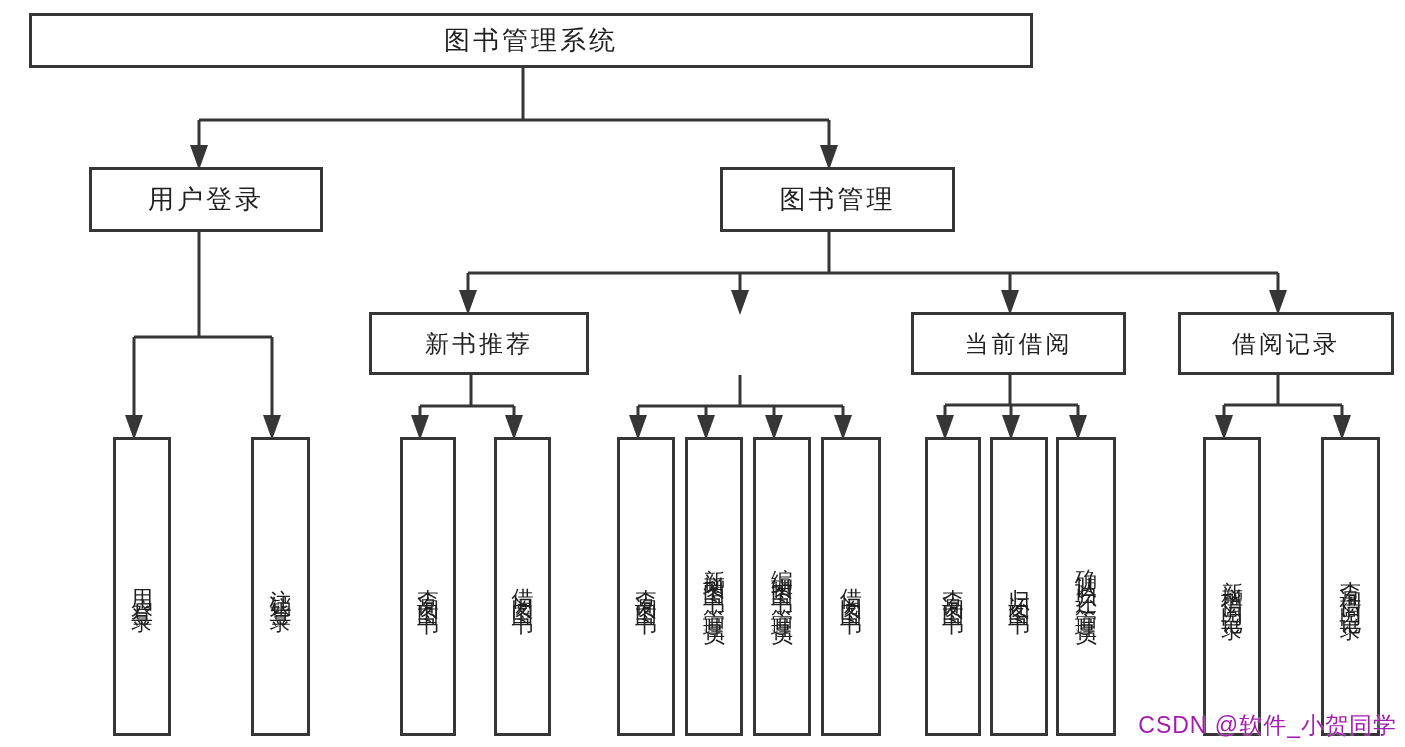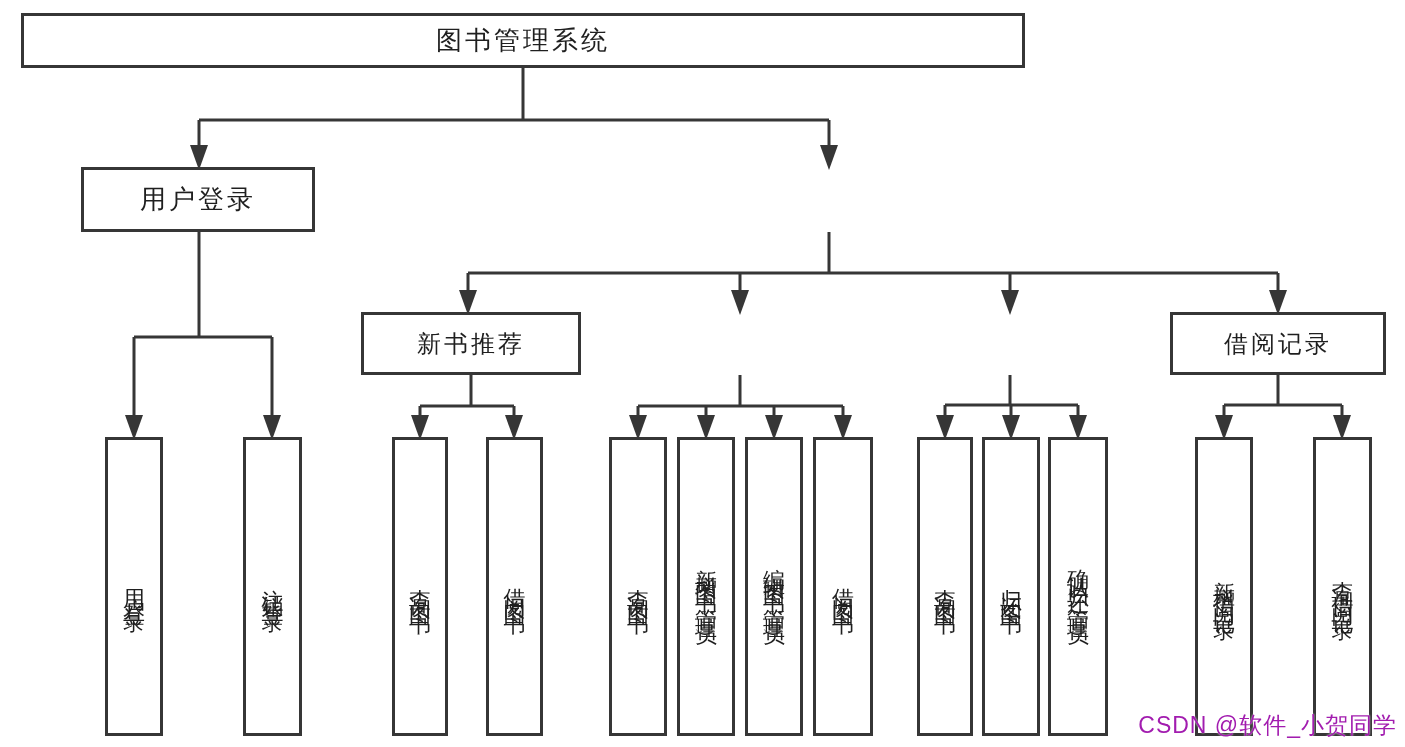--- a/index.html
+++ b/index.html
@@ -15,20 +15,21 @@
   .connectors { position: absolute; left: 0; top: 0; z-index: 1; }
   .node {
     position: absolute;
     box-sizing: border-box;
     border: 3px solid #363636;
     background: #ffffff;
     display: flex;
     align-items: center;
     justify-content: center;
     z-index: 2;
+    margin-left: 8px;
   }
   .node.lvl0 span, .node.lvl1 span { font-size: 26px; letter-spacing: 3px; white-space: nowrap; }
   .node.lvl2 span { font-size: 24px; letter-spacing: 3px; white-space: nowrap; }
   .node.leaf span {
     writing-mode: vertical-rl;
     text-orientation: mixed;
     font-size: 22px;
     letter-spacing: 8px;
     line-height: 1.1;
     white-space: nowrap;
@@ -90,23 +91,29 @@
     </g>
   </svg>
 
   <div class="node lvl0" style="left:21px; top:13px; width:1004px; height:55px;">
     <span>图书管理系统</span>
   </div>
 
   <div class="node lvl1" style="left:81px; top:167px; width:234px; height:65px;">
     <span>用户登录</span>
   </div>
+  <div class="node lvl1" style="left:712px; top:167px; width:235px; height:65px;">
+    <span>图书管理</span>
+  </div>
 
   <div class="node lvl2" style="left:361px; top:312px; width:220px; height:63px;">
     <span>新书推荐</span>
+  </div>
+  <div class="node lvl2" style="left:903px; top:312px; width:215px; height:63px;">
+    <span>当前借阅</span>
   </div>
   <div class="node lvl2" style="left:1170px; top:312px; width:216px; height:63px;">
     <span>借阅记录</span>
   </div>
 
   <div class="node leaf" style="left:105px; top:437px; width:58px; height:299px;">
     <span>用户登录</span>
   </div>
   <div class="node leaf" style="left:243px; top:437px; width:59px; height:299px;">
     <span>注销登录</span>

